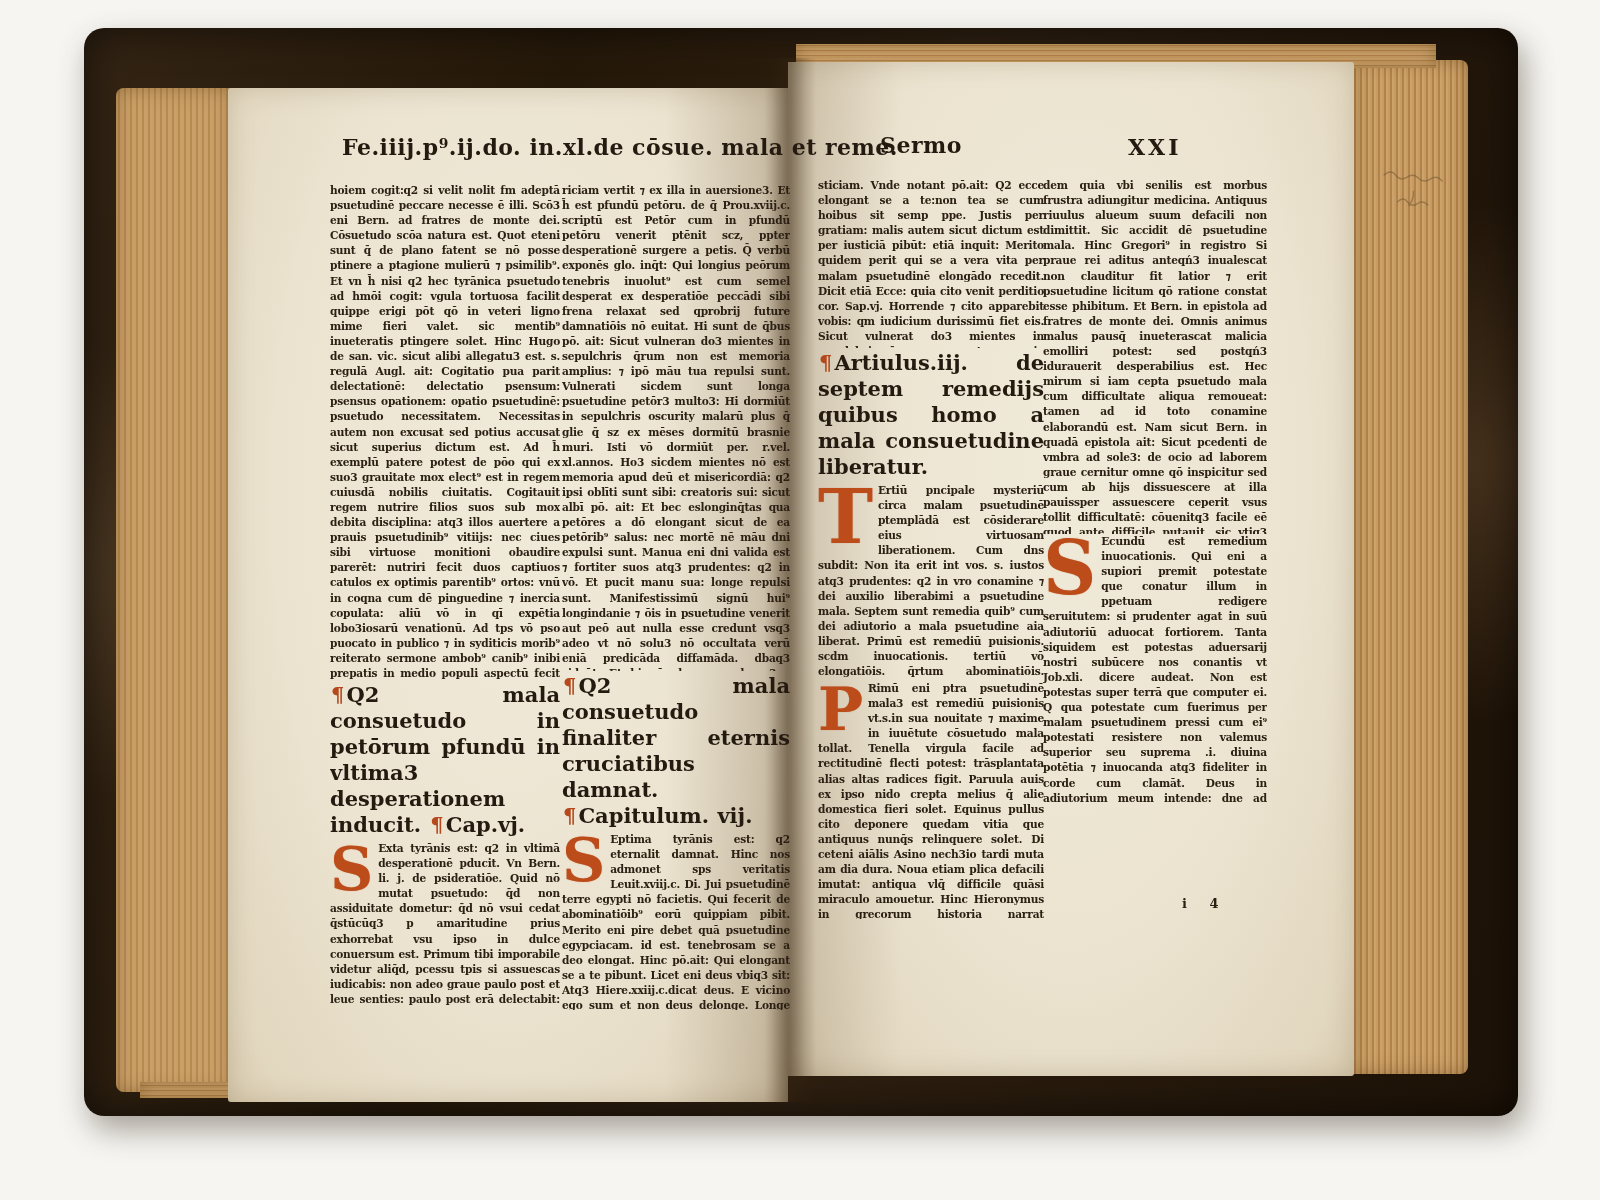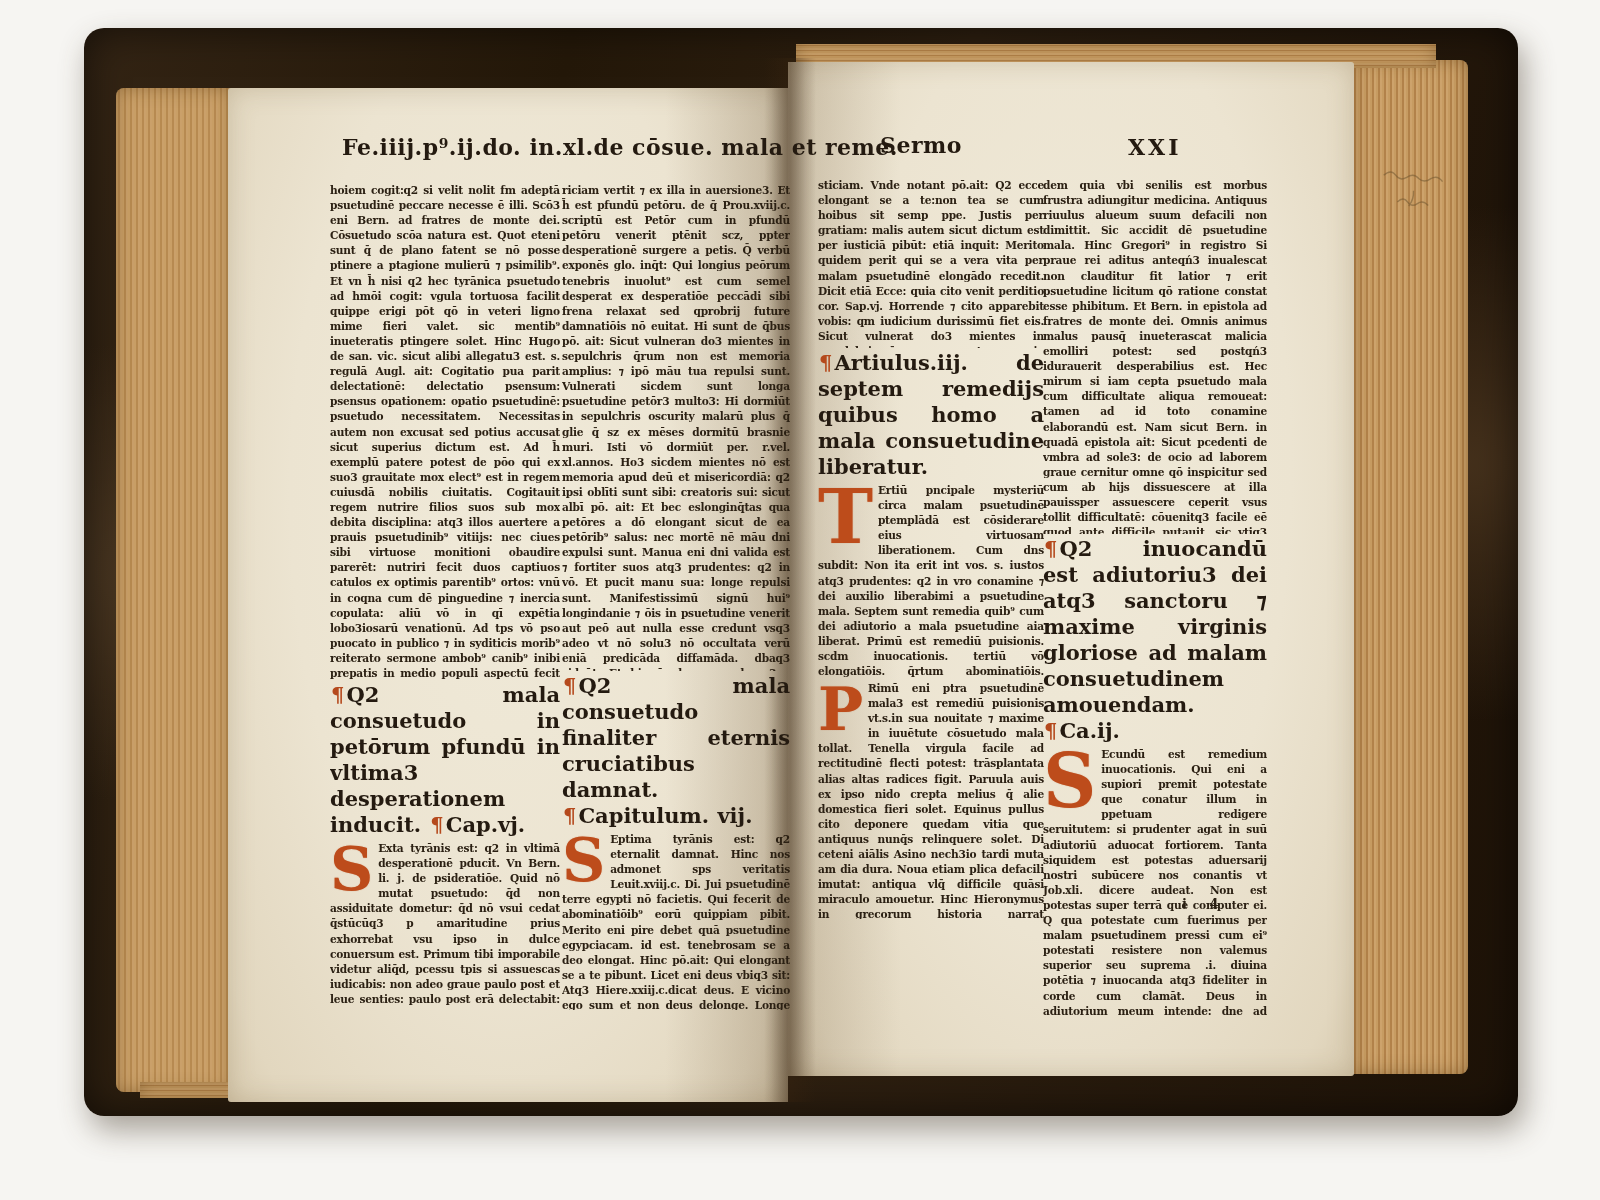--- a/index.html
+++ b/index.html
@@ -135,24 +135,20 @@
     <div class="block" style="height:198px;">
       <span class="dropcap dc-5">T</span><span>Ertiū pncipale mysteriū circa malam psuetudinē ptemplādā est cōsiderare eius virtuosam liberationem. Cum dns subdit: Non ita erit int vos. s. iustos atq3 prudentes: q2 in vro conamine ⁊ dei auxilio liberabimi a psuetudine mala. Septem sunt remedia quib⁹ cum dei adiutorio a mala psuetudine aia liberat. Primū est remediū puisionis. scdm inuocationis. tertiū vō elongatiōis. q̄rtum abominatiōis. q̄ntum deiectiōis. sextum oppositiōis. septimū puersatiōis.</span>
     </div>
     <div class="block" style="height:238px;">
       <span class="dropcap dc-4">P</span><span>Rimū eni ptra psuetudinē mala3 est remediū puisionis vt.s.in sua nouitate ⁊ maxime in iuuētute cōsuetudo mala tollat. Tenella virgula facile ad rectitudinē flecti potest: trāsplantata alias altas radices figit. Paruula auis ex ipso nido crepta melius q̄ alie domestica fieri solet. Equinus pullus cito deponere quedam vitia que antiquus nunq̄s relinquere solet. Di ceteni aiālis Asino nech3io tardi muta am dia dura. Noua etiam plica defacili imutat: antiqua vlq̄ difficile quāsi miraculo amouetur. Hinc Hieronymus in grecorum historia narrat Alexandrum orbis dnm ⁊ moribus leonidis pedagogi sui non potuisse carere vitiĳsq̄ quibus adhuc paruulus infectus erat. E. merito q̄</span>
     </div>
   </div>
 
   <div class="col" style="left:1043px;top:178px;width:224px;height:735px;">
     <div class="block" style="height:356px;">dem quia vbi senilis est morbus frustra adiungitur medicina. Antiquus riuulus alueum suum defacili non dimittit. Sic accidit dē psuetudine mala. Hinc Gregori⁹ in registro Si praue rei aditus anteqń3 inualescat non clauditur fit latior ⁊ erit psuetudine licitum qō ratione constat esse phibitum. Et Bern. in epistola ad fratres de monte dei. Omnis animus malus pausq̄ inueterascat malicia emolliri potest: sed postqń3 idurauerit desperabilius est. Hec mirum si iam cepta psuetudo mala cum difficultate aliqua remoueat: tamen ad id toto conamine elaborandū est. Nam sicut Bern. in quadā epistola ait: Sicut pcedenti de vmbra ad sole3: de ocio ad laborem graue cernitur omne qō inspicitur sed cum ab hijs dissuescere at illa pauissper assuescere ceperit vsus tollit difficultatē: cōuenitq3 facile eē quod ante difficile putauit. sic vtiq3 fiet in amonitione psuetudis male.</div>
-    <div class="block heading">
-      <span class="pilcrow">¶</span><span>Q2 inuocandū est adiutoriu3 dei atq3 sanctoru ⁊ maxime virginis gloriose ad malam consuetudinem amouendam.</span>
-      <span class="pilcrow">¶</span><span>Ca.ij.</span>
-    </div>
     <div class="block" style="height:272px;">
       <span class="dropcap dc-5">S</span><span>Ecundū est remedium inuocationis. Qui eni a supiori premit potestate que conatur illum in ppetuam redigere seruitutem: si prudenter agat in suū adiutoriū aduocat fortiorem. Tanta siquidem est potestas aduersarij nostri subūcere nos conantis vt Job.xli. dicere audeat. Non est potestas super terrā que computer ei. Q qua potestate cum fuerimus per malam psuetudinem pressi cum ei⁹ potestati resistere non valemus superior seu suprema .i. diuina potētia ⁊ inuocanda atq3 fideliter in corde cum clamāt. Deus in adiutorium meum intende: dne ad adiuuandum me festina. Et iterum dns in nomine tuo saluum me fac. Nam sicut Luce.xj.c. domin⁹ ait: Cum fortis armatus. id est. diabolus custodit scilicet p malam psuetudinem atrium suum. id est. hominem in peccato: in pace vetia mala sunt q̄ possidet: si autem fortior illo quod est adiutorium dei superueniens fideliter et corde cum armis eius in quibus confidebat que sunt iterata peccata auferet. s. per penitētiā vera3 et spolia eius que sunt omnia supdicta mala</span>
     </div>
   </div>
 
   <div class="signature">i  4</div>
 
   <svg class="edge-note" width="96" height="76" viewBox="0 0 96 76">
     <g stroke="#6e5530" stroke-width="1.4" fill="none" opacity="0.8" transform="rotate(10 48 38)">
       <path d="M8 20 q6 -8 12 -2 q5 5 11 0 q6 -6 12 -1 q6 4 12 -2 q6 -5 12 1"></path>

